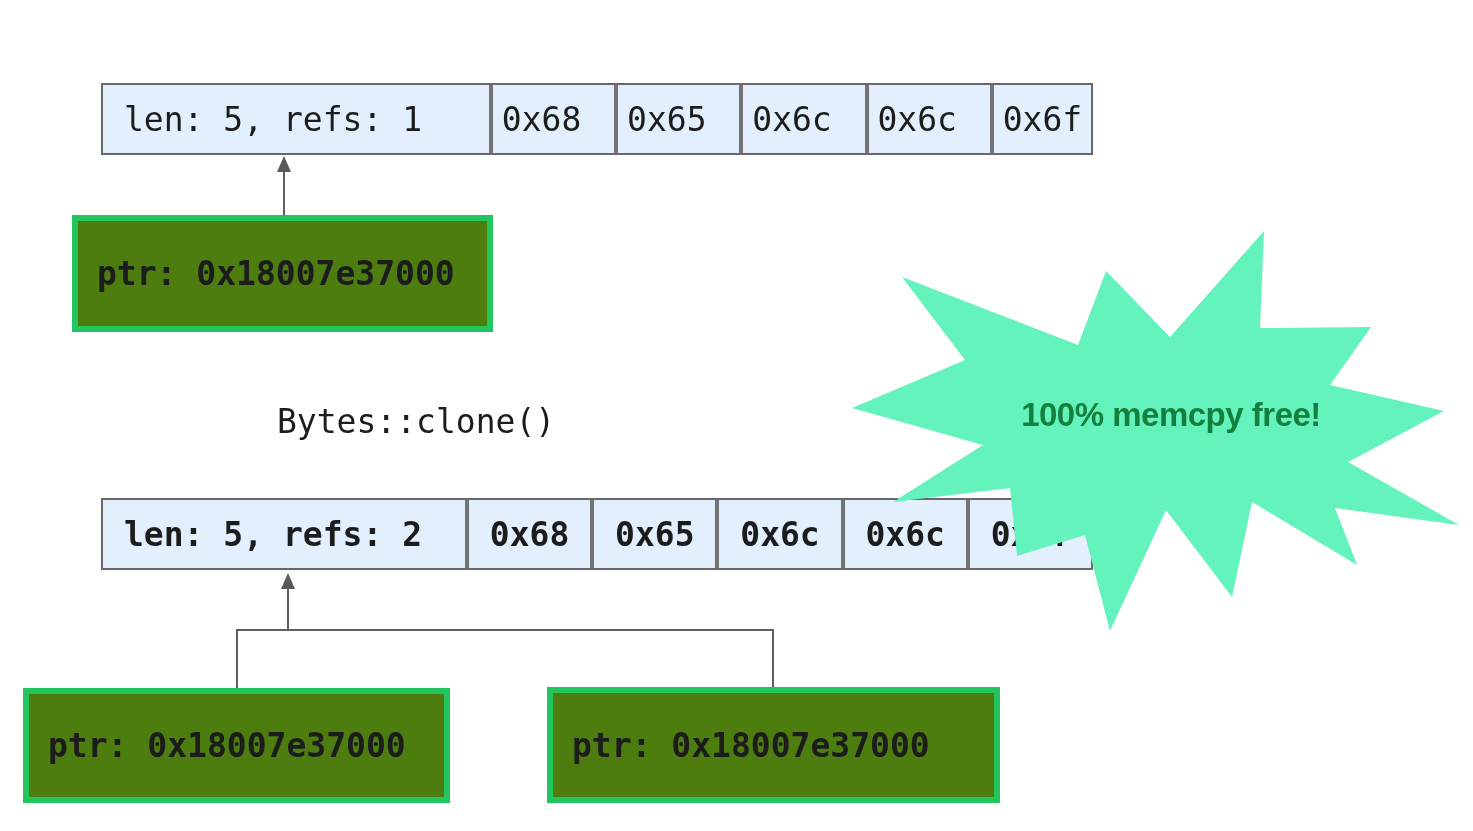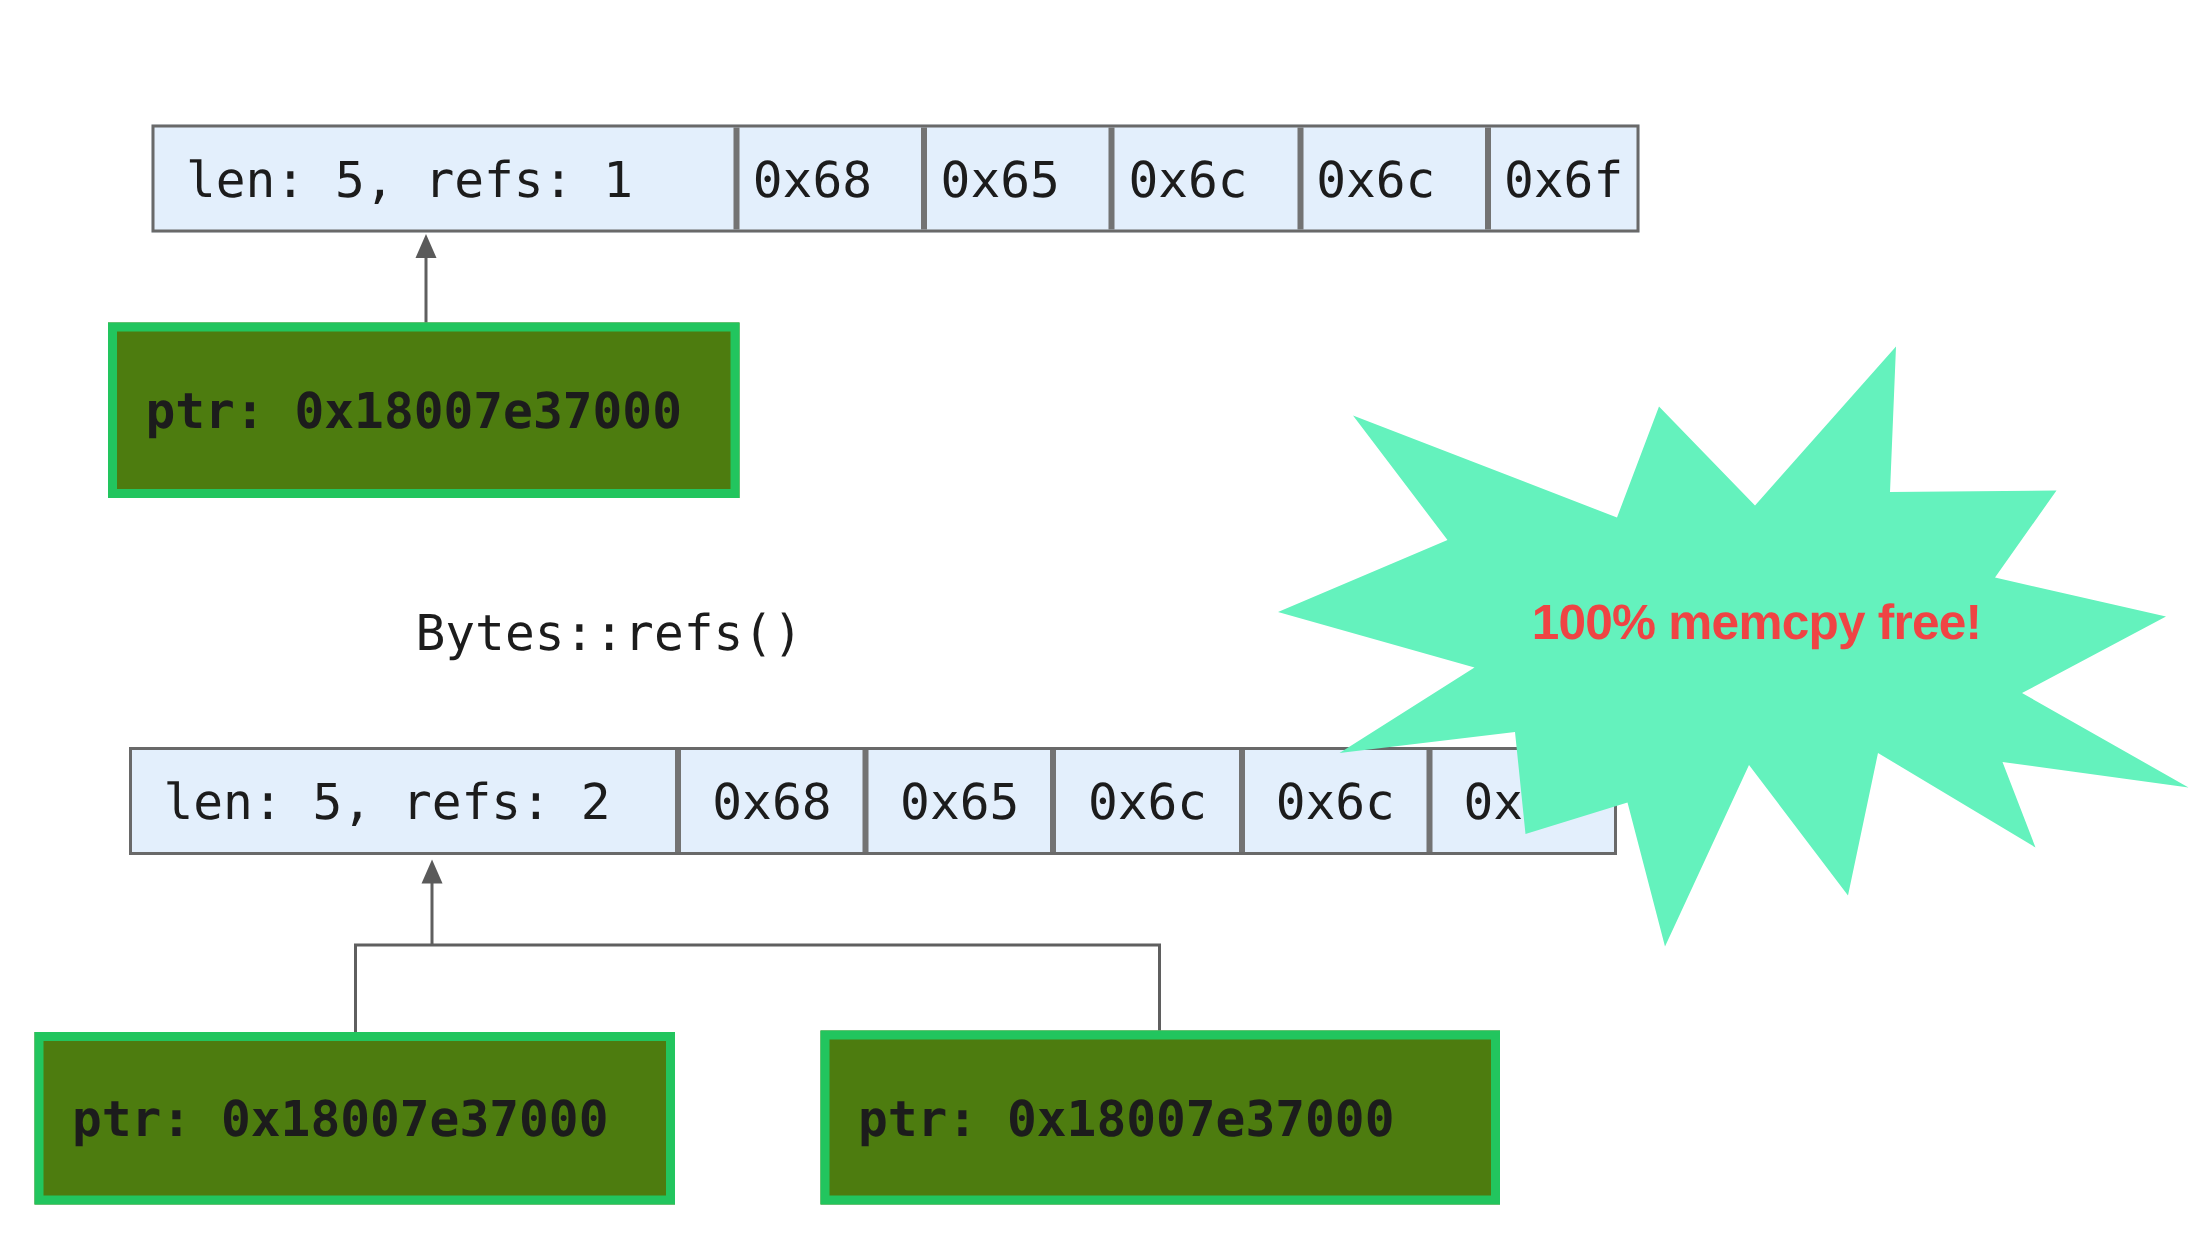--- a/index.html
+++ b/index.html
@@ -69,21 +69,21 @@
   .star-text {
     position: absolute;
     left: 1012px;
     top: 396px;
     width: 318px;
     text-align: center;
     font-family: "Liberation Sans", sans-serif;
     font-weight: bold;
     font-size: 33px;
     letter-spacing: -0.5px;
-    color: #ef4444;
+    color: #15803d;
     z-index: 4;
     white-space: pre;
   }
 </style>
 </head>
 <body>
 
 <div class="canvas">
 
   <svg id="connector-layer" class="layer" viewBox="0 0 1473 831">
@@ -103,23 +103,23 @@
     <div class="byte-cell">0x65</div>
     <div class="byte-cell">0x6c</div>
     <div class="byte-cell">0x6c</div>
     <div class="byte-cell">0x6f</div>
   </div>
 
   <div class="ptr-box" style="left:72px; top:215px; width:421px; height:117px;">
     <span>ptr: 0x18007e37000</span>
   </div>
 
-  <div class="op-label">Bytes::refs()</div>
+  <div class="op-label">Bytes::clone()</div>
 
-  <div class="buffer" style="left:86px; top:498px; width:992px; height:72px;">
+  <div class="buffer" style="left:101px; top:498px; width:992px; height:72px;font-weight:bold;">
     <div class="buffer-header">len: 5, refs: 2</div>
     <div class="byte-cell">0x68</div>
     <div class="byte-cell">0x65</div>
     <div class="byte-cell">0x6c</div>
     <div class="byte-cell">0x6c</div>
     <div class="byte-cell">0x6f</div>
   </div>
 
   <div class="ptr-box" style="left:23px; top:688px; width:427px; height:115px;">
     <span>ptr: 0x18007e37000</span>

